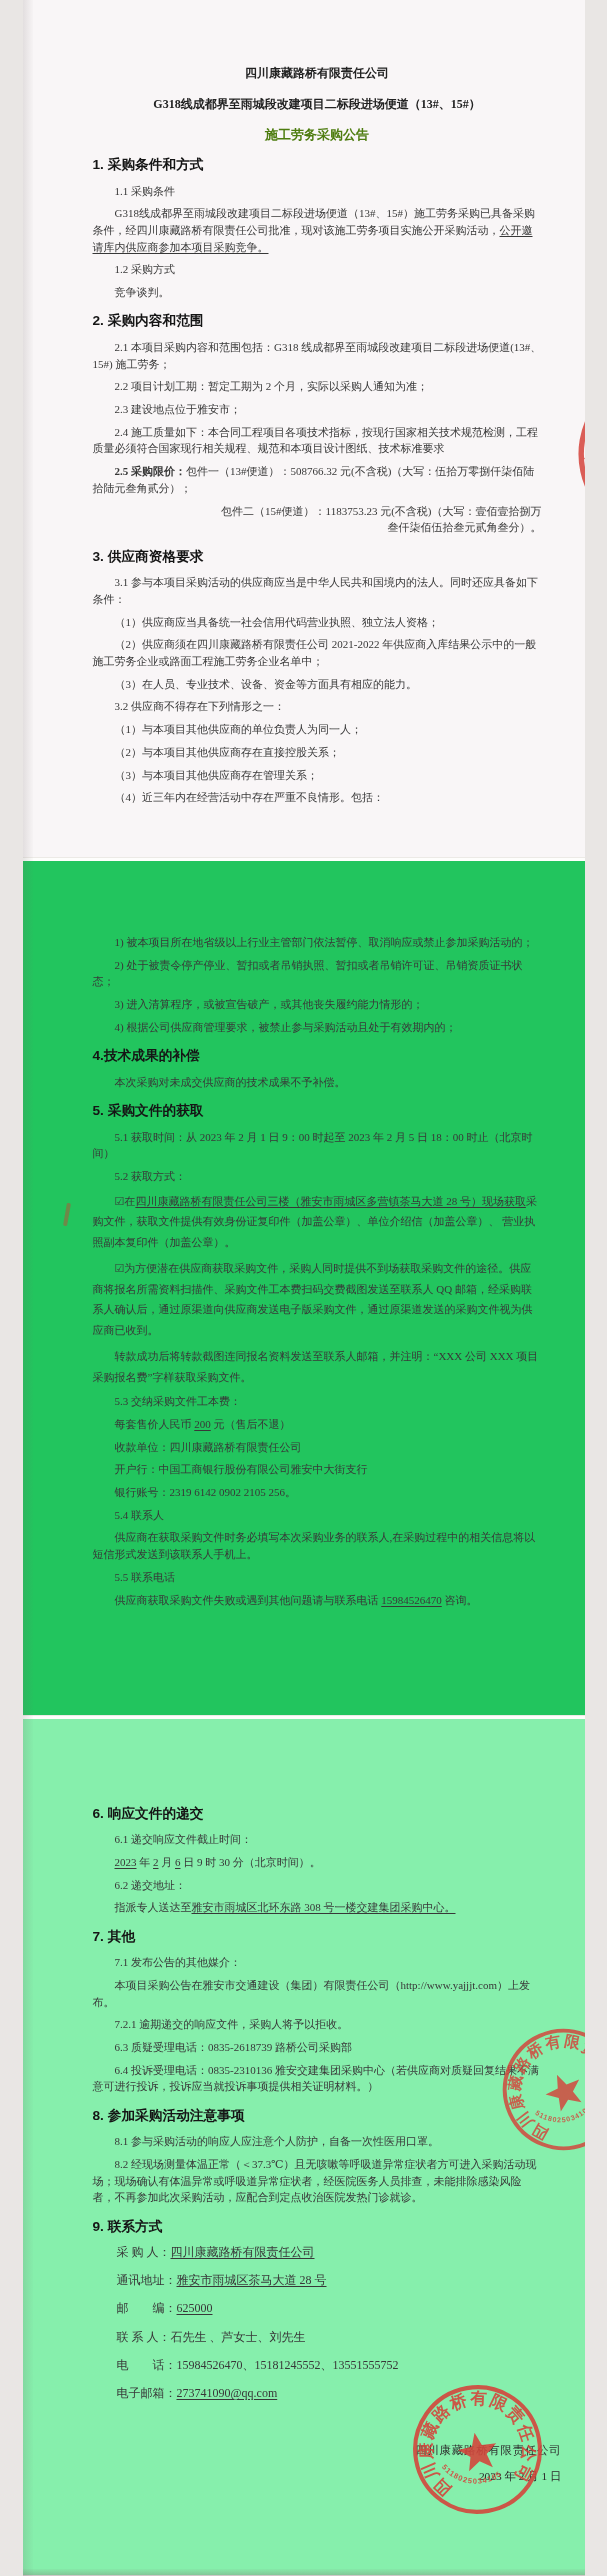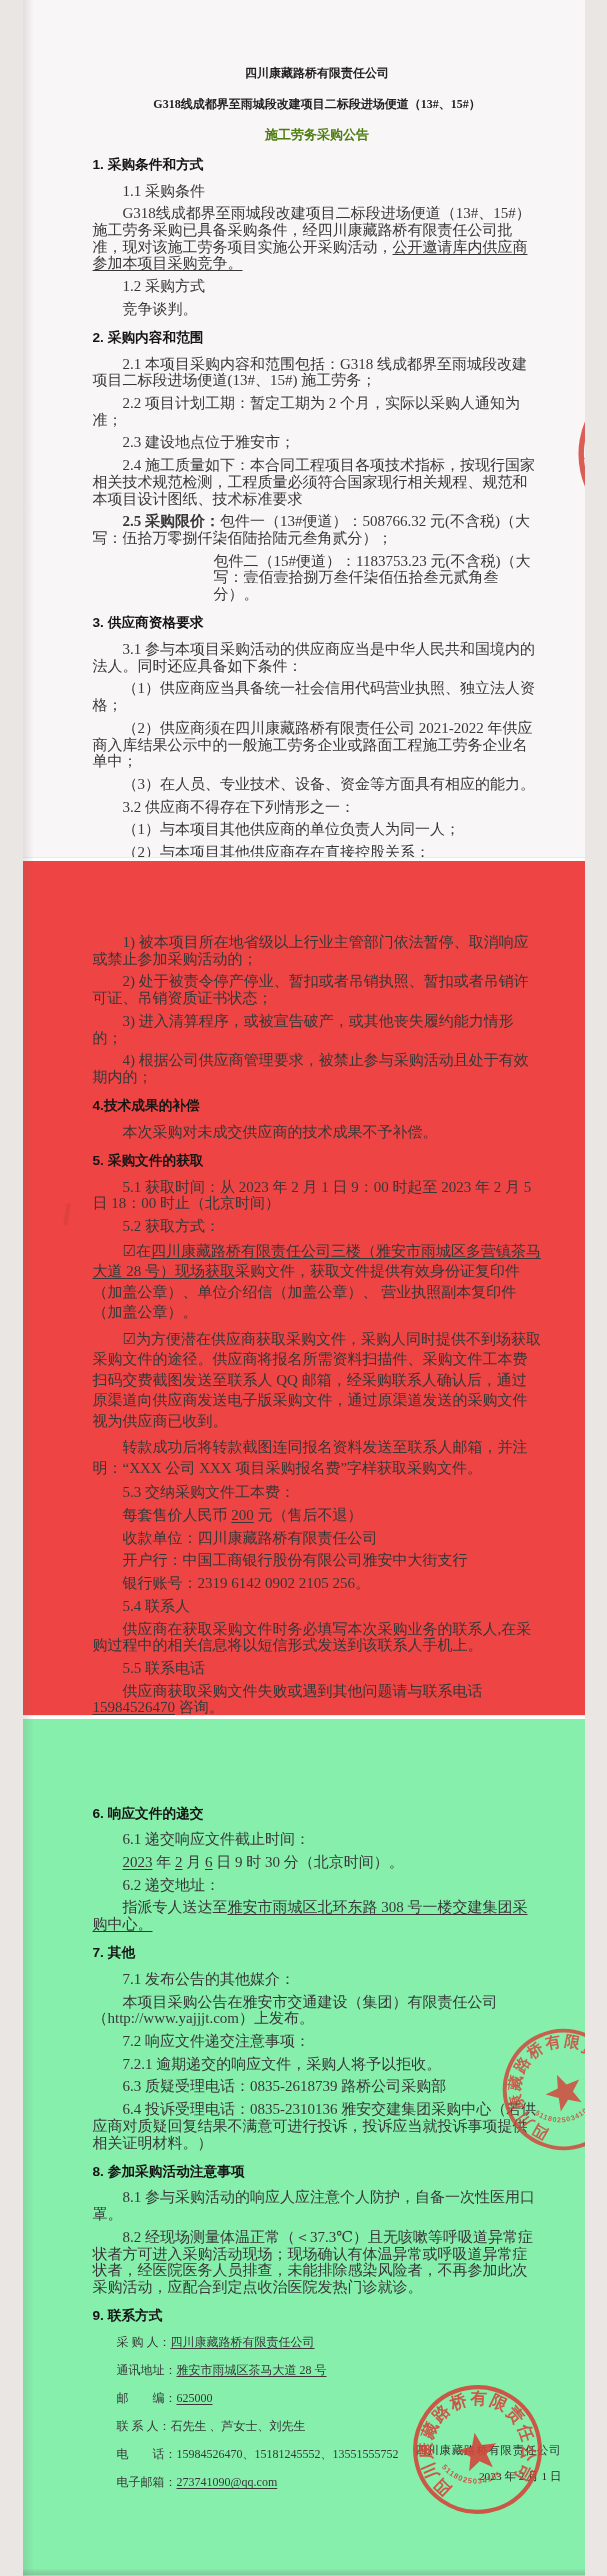--- a/index.html
+++ b/index.html
@@ -6,21 +6,21 @@
   .canvas{
     position:relative;width:562px;height:2576px;margin:0 auto;
     background:#f7f3f5;overflow:hidden;
     font-family:"Liberation Serif","DejaVu Serif",serif;
   }
   .page{
     position:relative;box-sizing:border-box;overflow:hidden;
     padding:0 43px 0 70px;background:#f8f4f6;
   }
   .page1{height:857px;background:#f9f6f7;}
-  .page2{height:854px;background:#ef4444;}
+  .page2{height:854px;background:#22c55e;}
   .page3{height:856px;background:#86efac;}
   .gap{height:3px;background:#fefefc;border-top:0.8px solid #eceae6;box-shadow:0 1.5px 2.3px rgba(90,80,80,.12);}
   .edge-left{
     position:absolute;left:0;top:0;width:10px;height:100%;z-index:6;
     background:linear-gradient(90deg,rgba(110,100,100,.16),rgba(110,100,100,.02));
     pointer-events:none;
   }
   .bottom-strip{
     position:absolute;left:0;bottom:0;width:100%;height:6.8px;z-index:6;
     background:linear-gradient(180deg,rgba(120,110,108,.05),rgba(120,110,108,.35));
@@ -29,25 +29,25 @@
   
   .t1{margin:65px 0 13.7px;text-align:center;font-size:12px;font-weight:bold;color:#222;}
   .t2{margin:0 0 13.7px;text-align:center;font-size:12px;font-weight:bold;color:#222;}
   .t3{margin:0 0 6px;text-align:center;font-size:13px;font-weight:bold;color:#4d7c0f;}
   .h{
     font-family:"Liberation Sans","DejaVu Sans",sans-serif;
     font-size:13.7px;line-height:20px;font-weight:bold;color:#151515;
     margin:10.6px 0 7.6px;text-indent:0;
   }
   .p{
-    font-size:15px;line-height:16.7px;color:#383838;
+    font-size:11px;line-height:16.7px;color:#383838;
     margin:0 0 6px;text-indent:2em;
   }
   .p.loose{line-height:20.5px;}
-  .p.pkg2{text-indent:0;margin-left:121px;}
+  .p.pkg2{text-indent:0;margin-left:121px;text-align:right;}
   .row{font-size:12px;line-height:16.7px;color:#383838;margin:0 0 11.4px;text-indent:2em;}
   .ul{text-decoration:underline;text-underline-offset:2.3px;text-decoration-thickness:0.8px;}
   .b{font-weight:bold;}
   
   .overlay{position:absolute;left:0;top:0;width:100%;height:100%;z-index:5;pointer-events:none;}
   .stamp{position:absolute;}
   .red-tick{
     position:absolute;left:42px;top:1203px;width:3.8px;height:23px;
     background:rgba(205,65,48,.45);transform:rotate(10deg);border-radius:1.5px;
   }
@@ -129,21 +129,20 @@
     <div style="height:74px"></div>
     <div class="h">6. 响应文件的递交</div>
     <p class="p">6.1 递交响应文件截止时间：</p>
     <p class="p"><span class="ul">2023</span><span> 年 </span><span class="ul">2</span><span> 月 </span><span class="ul">6</span><span> 日 9 时 30 分（北京时间）。</span></p>
     <p class="p">6.2 递交地址：</p>
     <p class="p"><span>指派专人送达至</span><span class="ul">雅安市雨城区北环东路 308 号一楼交建集团采购中心。</span></p>
 
     <div class="h">7. 其他</div>
     <p class="p">7.1 发布公告的其他媒介：</p>
     <p class="p">本项目采购公告在雅安市交通建设（集团）有限责任公司（http://www.yajjjt.com）上发布。</p>
-    <p class="p">7.2 响应文件递交注意事项：</p>
     <p class="p">7.2.1 逾期递交的响应文件，采购人将予以拒收。</p>
     <p class="p">6.3 质疑受理电话：0835-2618739 路桥公司采购部</p>
     <p class="p">6.4 投诉受理电话：0835-2310136 雅安交建集团采购中心（若供应商对质疑回复结果不满意可进行投诉，投诉应当就投诉事项提供相关证明材料。）</p>
 
     <div class="h">8. 参加采购活动注意事项</div>
     <p class="p">8.1 参与采购活动的响应人应注意个人防护，自备一次性医用口罩。</p>
     <p class="p">8.2 经现场测量体温正常（＜37.3℃）且无咳嗽等呼吸道异常症状者方可进入采购活动现场；现场确认有体温异常或呼吸道异常症状者，经医院医务人员排查，未能排除感染风险者，不再参加此次采购活动，应配合到定点收治医院发热门诊就诊。</p>
 
     <div class="h">9. 联系方式</div>
     <p class="row"><span>采 购 人：</span><span class="ul">四川康藏路桥有限责任公司</span></p>

